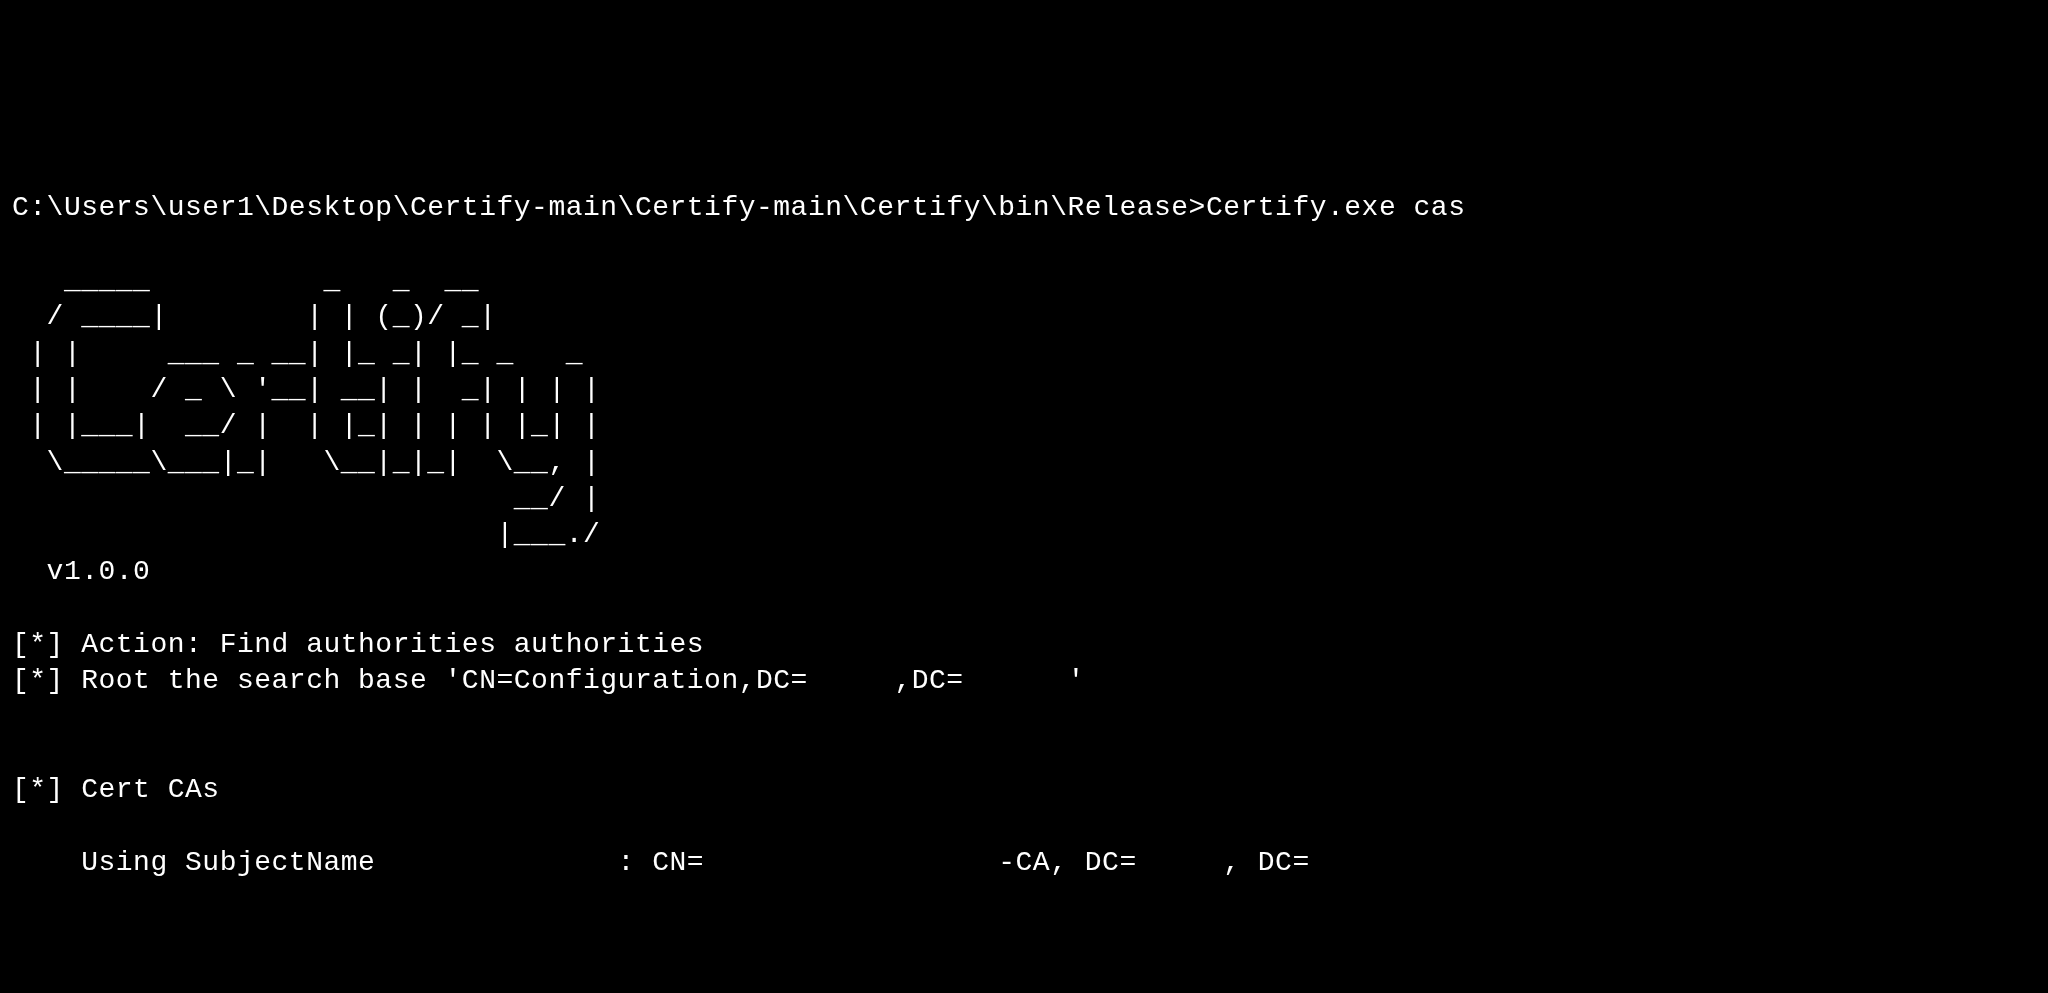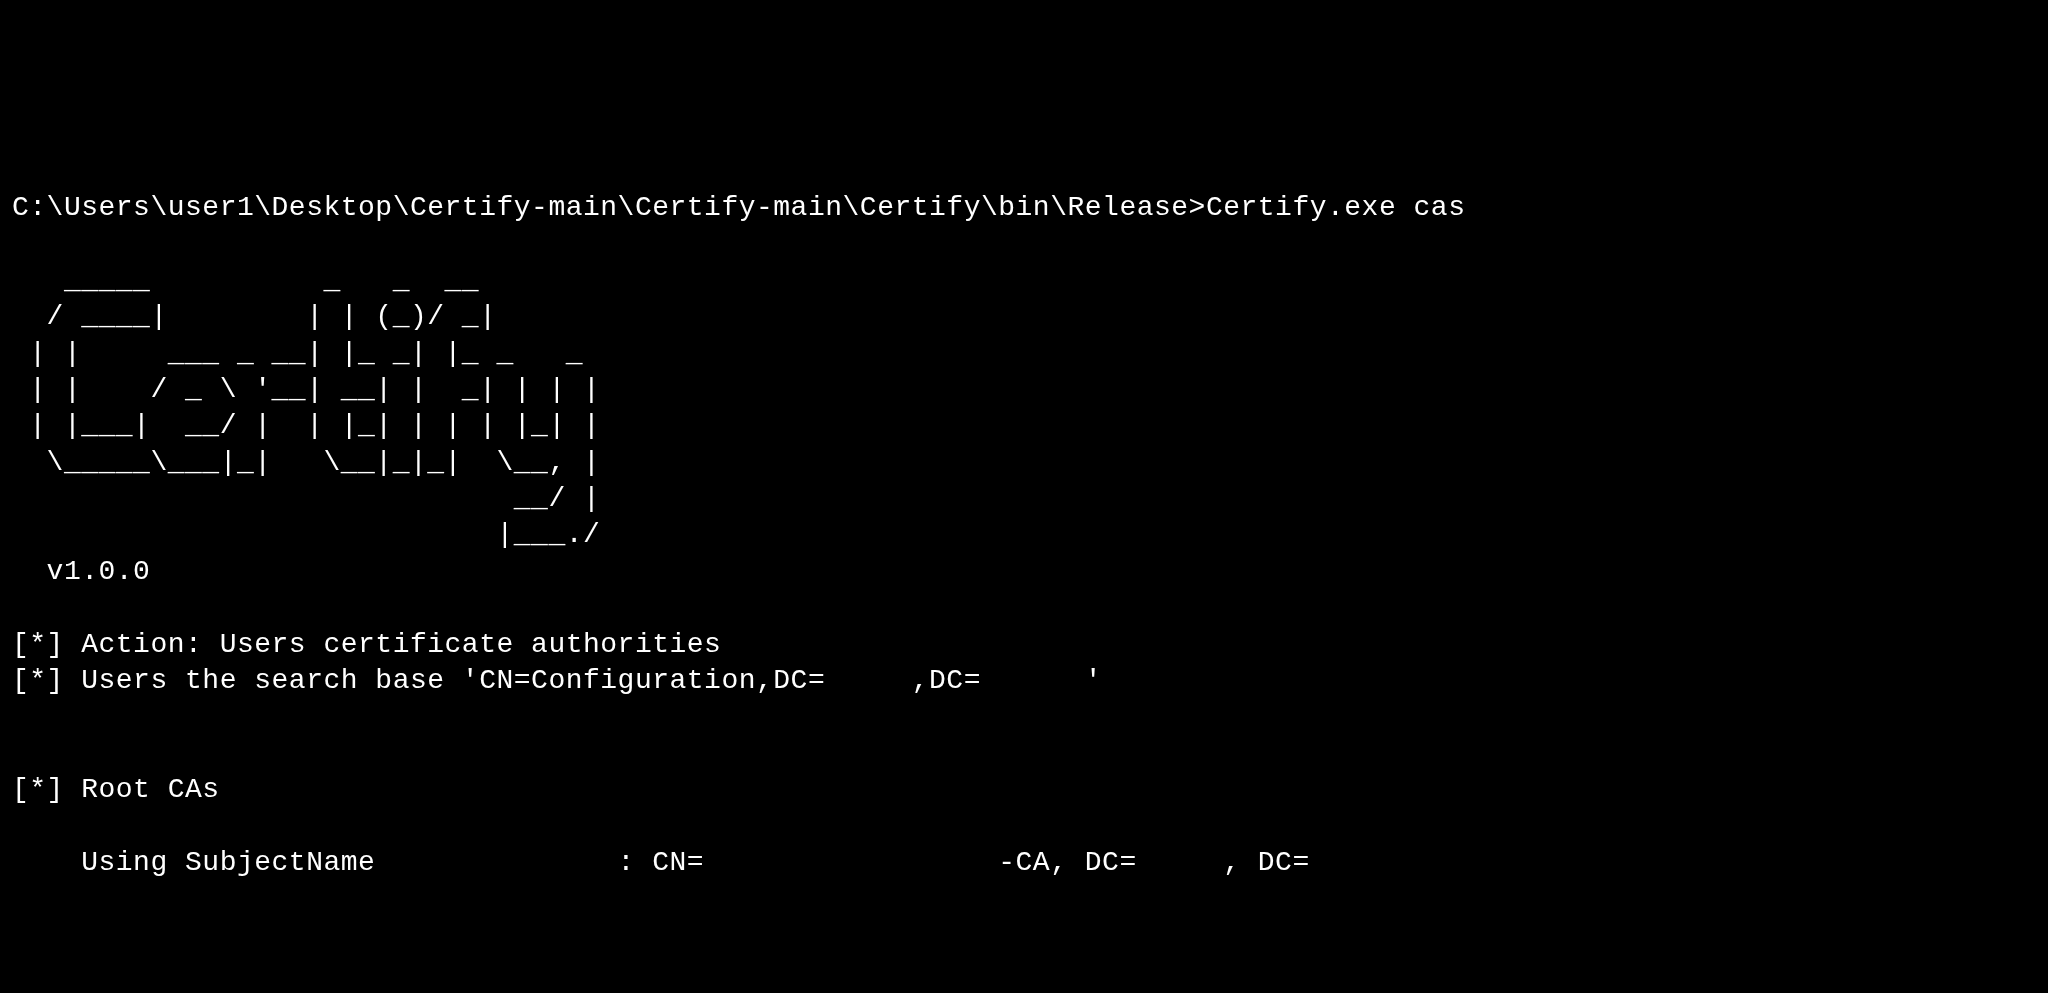--- a/index.html
+++ b/index.html
@@ -36,23 +36,23 @@
 <span class="ascii-art">   _____          _   _  __
   / ____|        | | (_)/ _|
  | |     ___ _ __| |_ _| |_ _   _
  | |    / _ \ '__| __| |  _| | | |
  | |___|  __/ |  | |_| | | | |_| |
   \_____\___|_|   \__|_|_|  \__, |
                              __/ |
                             |___./</span>
 <span>  v1.0.0</span>
 
-<span>[*] Action: Users certificate authorities</span>
-<span>[*] Users the search base 'CN=Configuration,DC=     ,DC=      '</span>
+<span>[*] Action: Find authorities authorities</span>
+<span>[*] Root the search base 'CN=Configuration,DC=     ,DC=      '</span>
 
 
-<span>[*] Root CAs</span>
+<span>[*] Cert CAs</span>
 
 <span>    Using SubjectName              : CN=                 -CA, DC=     , DC=</span>
 </div>
 
 
 
 
 </body></html>

